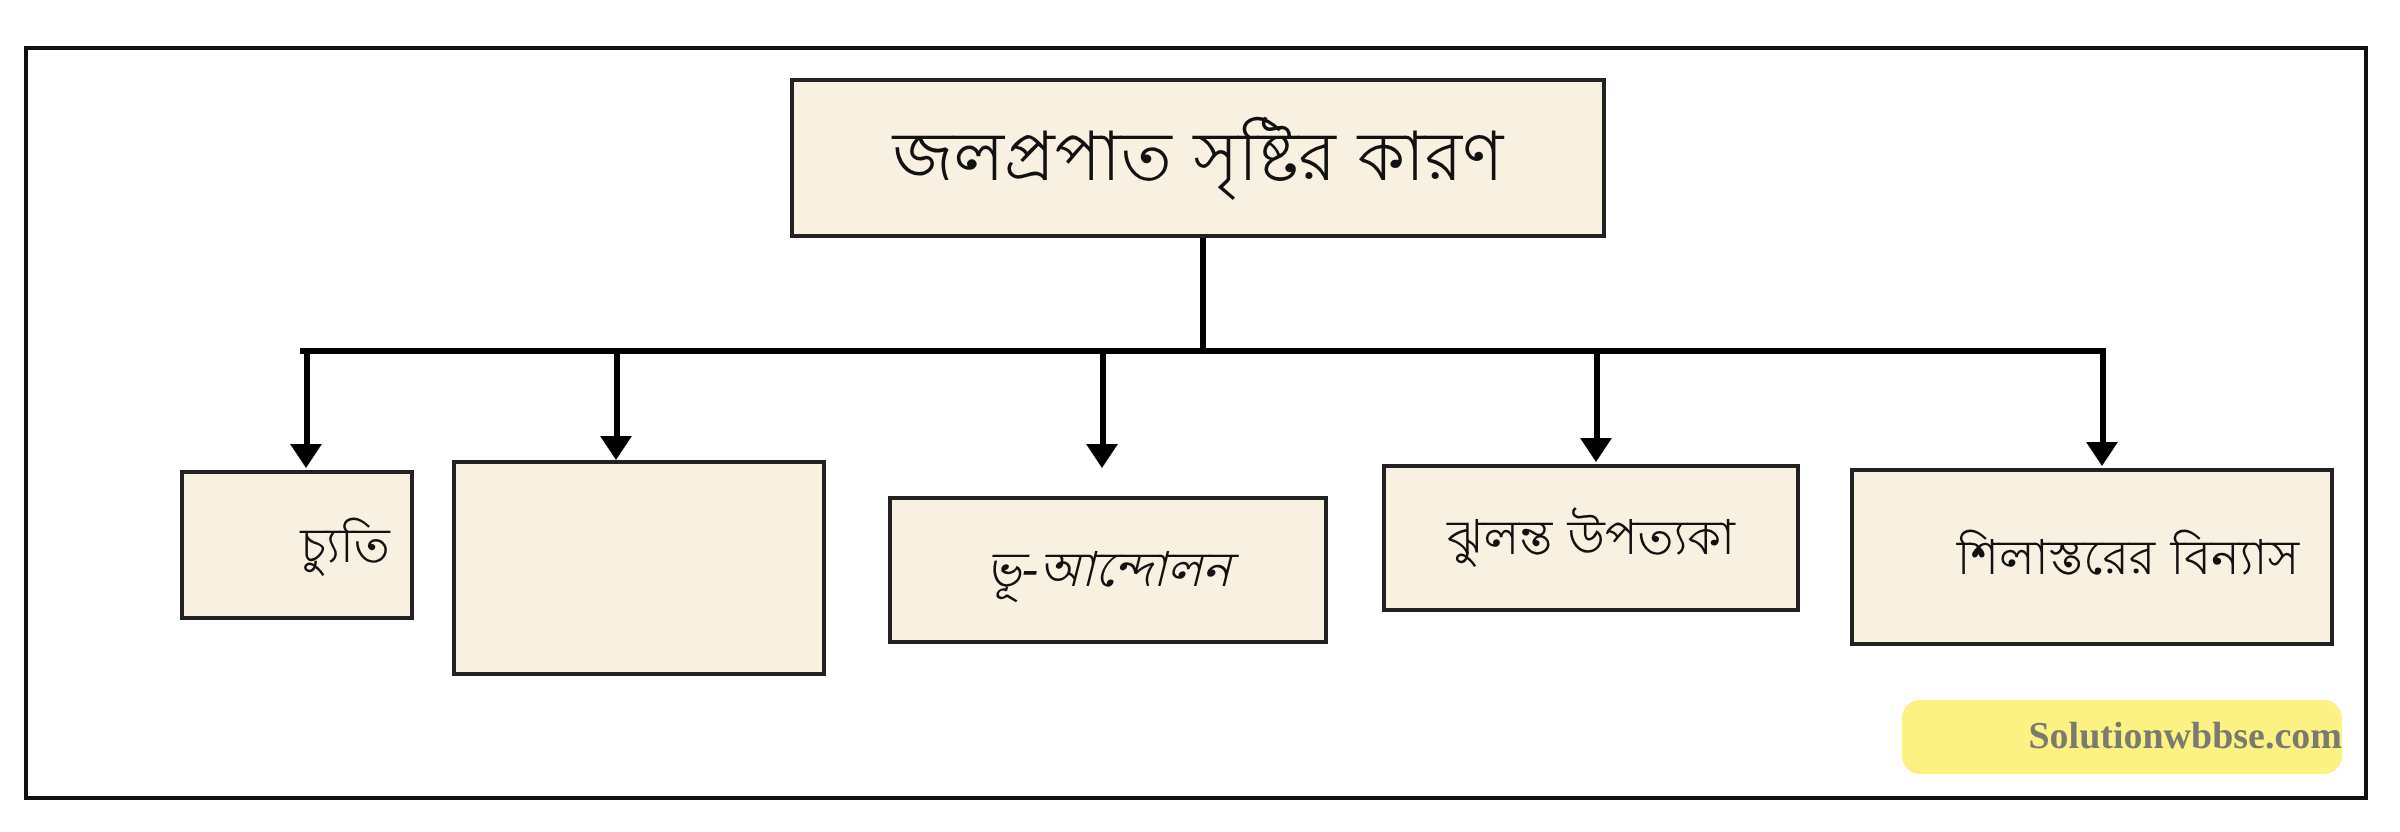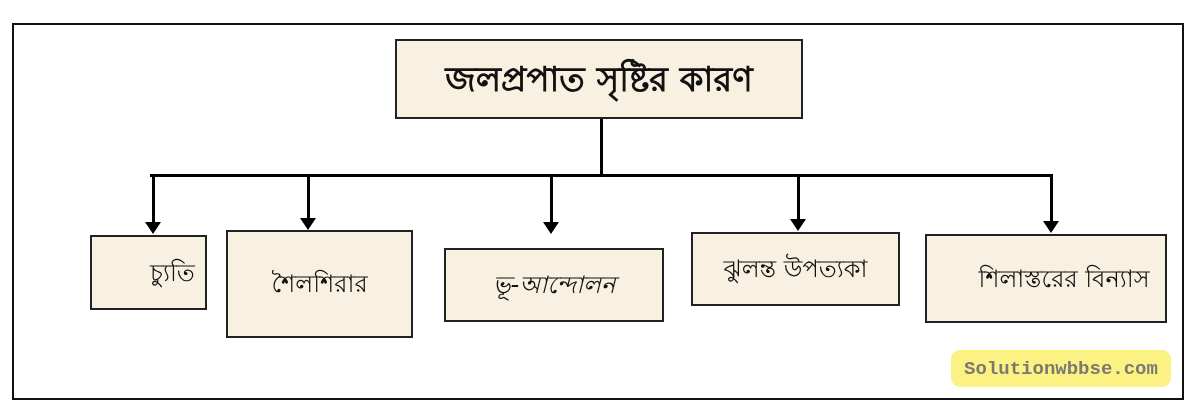--- a/index.html
+++ b/index.html
@@ -4,30 +4,30 @@
 <style>
   html, body { margin: 0; padding: 0; background: #ffffff; }
   body { width: 1200px; height: 416px; position: relative; overflow: hidden;
          font-family: "DejaVu Sans", sans-serif; }
   .frame { position: absolute; left: 12px; top: 23px; width: 1168px; height: 373px;
            border: 2px solid #111; box-sizing: content-box; background: #fff; }
   .box { position: absolute; background: #f8f0e0; border: 2px solid #222;
          box-sizing: border-box; display: flex; align-items: center; justify-content: center;
          text-align: center; color: #111; line-height: 1.25; }
   .title-box { left: 395px; top: 39px; width: 408px; height: 80px;
-               font-size: 34px; font-weight: bold; }
+               font-size: 34px; font-weight: normal; }
   .child { font-size: 24px; }
   .line { position: absolute; background: #000; }
   .arrow { position: absolute; width: 0; height: 0;
            border-left: 8px solid transparent; border-right: 8px solid transparent;
            border-top: 12px solid #000; }
   .watermark { position: absolute; left: 951px; top: 350px; width: 220px; height: 37px;
                background: #fbf283; border-radius: 9px; color: #7a7a70;
-               font-family: Liberation Mono, monospace; font-weight: bold; font-size: 19px;
-               display: flex; align-items: center; justify-content: center; }
+               font-family: Liberation Serif, serif; font-weight: bold; font-size: 19px;
+               display: flex; align-items: center; justify-content: flex-end; }
 </style>
 </head>
 <body>
 
 <div class="frame"></div>
 
 <div class="box title-box">
   <span>জলপ্রপাত সৃষ্টির কারণ</span>
 </div>
 
@@ -47,21 +47,20 @@
 <div class="arrow" style="left:790px; top:219px;"></div>
 
 <div class="line" style="left:1050px; top:176px; width:3px; height:45px;"></div>
 <div class="arrow" style="left:1043px; top:221px;"></div>
 
 <div class="box child" style="left:90px; top:235px; width:117px; height:75px;padding-left:48px;">
   <span>চ্যুতি</span>
 </div>
 
 <div class="box child" style="left:226px; top:230px; width:187px; height:108px; flex-direction:column;">
-  <span>শৈলশিরার</span>
 </div>
 
 <div class="box child" style="left:444px; top:248px; width:220px; height:74px;font-style:italic;">
   <span>ভূ-আন্দোলন</span>
 </div>
 
 <div class="box child" style="left:691px; top:232px; width:209px; height:74px;text-align:right;">
   <span>ঝুলন্ত উপত্যকা</span>
 </div>
 

